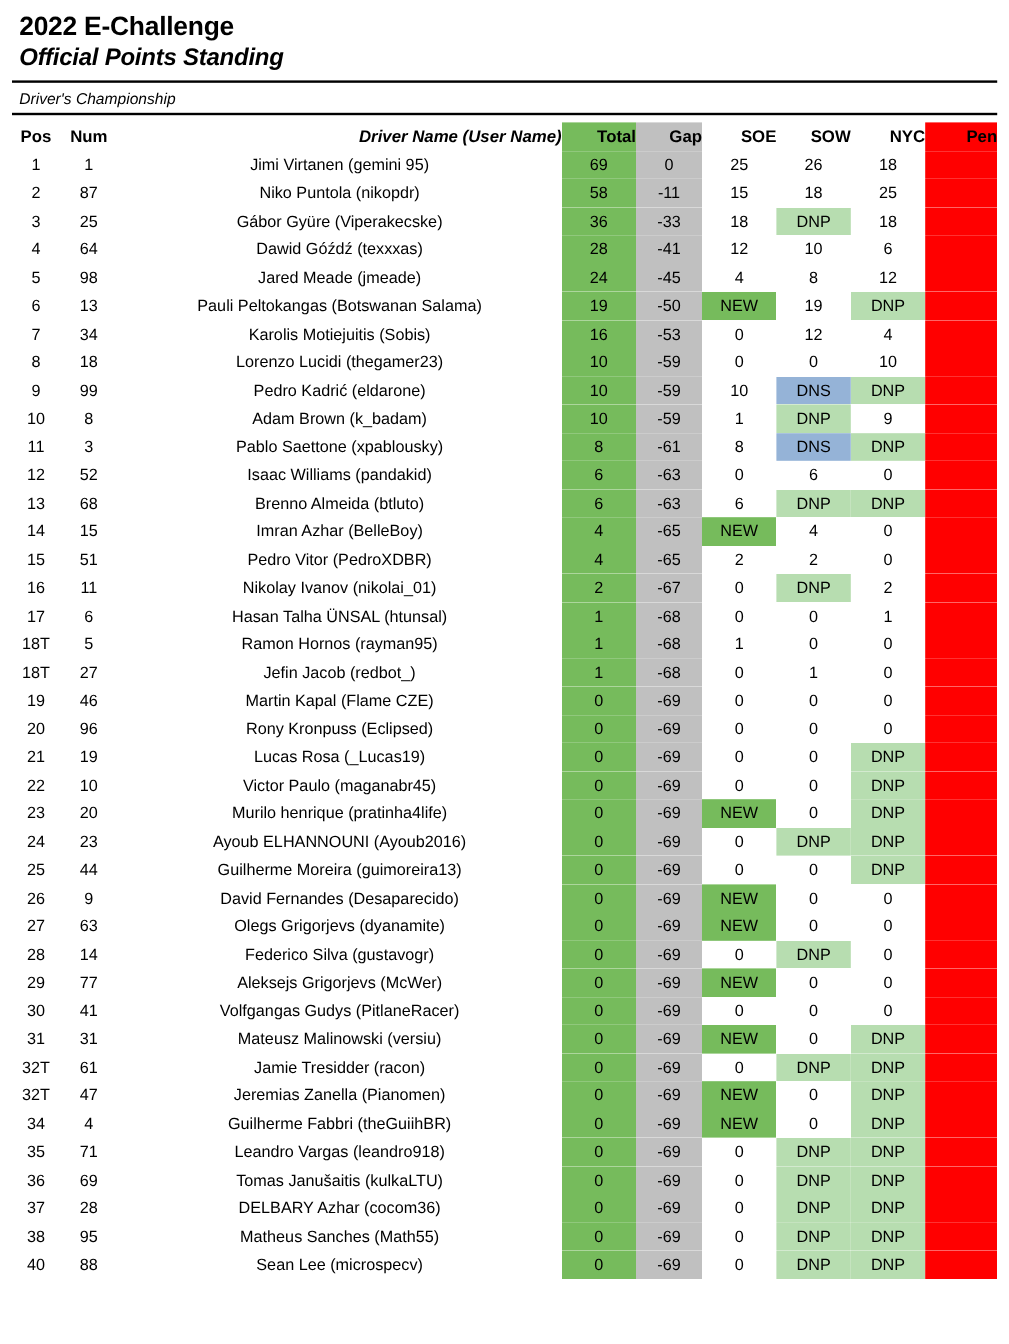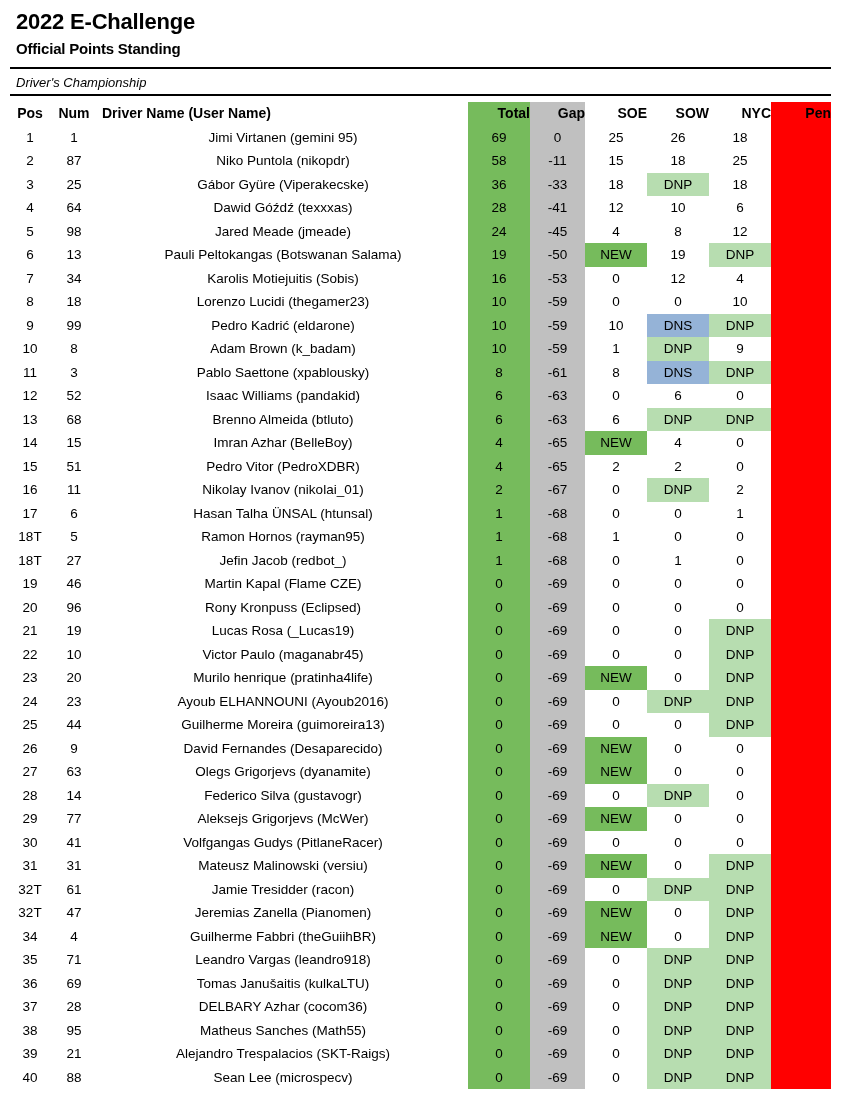--- a/index.html
+++ b/index.html
@@ -22,22 +22,23 @@
     padding: 8px 10px 0 10px;
   }
   .title-main {
     font-size: 22px;
     font-weight: bold;
     line-height: 28px;
     margin: 0 0 0 6px;
     letter-spacing: -0.2px;
   }
   .title-sub {
-    font-size: 15px;
+    font-size: 20px;
     font-weight: bold;
+    font-style: italic;
     line-height: 25px;
     margin: 0 0 0 6px;
     letter-spacing: -0.2px;
   }
   .rule {
     height: 2px;
     background: #000;
     margin: 6px 0 0 0;
   }
   .champ-label {
@@ -78,21 +79,21 @@
   col.c-nyc    { width: 62px; }
   col.c-pen    { width: 60px; }
 
   .hdr th {
     font-weight: bold;
     font-size: 14px;
     text-align: right;
   }
   .hdr th.pos   { text-align: center; }
   .hdr th.num   { text-align: center; }
-  .hdr th.driver{ text-align: left; padding-left: 4px; }
+  .hdr th.driver{ text-align: right; padding-left: 4px; font-style: italic; }
 
   .cell-pos   { text-align: center; }
   .cell-num   { text-align: center; }
   .cell-driver{ text-align: center; padding-left: 4px; margin-left: 31px; }
   .cell-c     { text-align: center; }
 
   
   .bg-green   { background: #76bb5c; }
   .bg-gray    { background: #c0c0c0; }
   .bg-red     { background: #ff0000; }
@@ -564,31 +565,20 @@
           <td class="cell-num">95</td>
           <td class="cell-driver">Matheus Sanches (Math55)</td>
           <td class="cell-c bg-green">0</td>
           <td class="cell-c bg-gray">-69</td>
           <td class="cell-c bg-white">0</td>
           <td class="cell-c bg-lgreen">DNP</td>
           <td class="cell-c bg-lgreen">DNP</td>
           <td class="cell-c bg-red"></td>
         </tr>
         <tr>
-          <td class="cell-pos">39</td>
-          <td class="cell-num">21</td>
-          <td class="cell-driver">Alejandro Trespalacios (SKT-Raigs)</td>
-          <td class="cell-c bg-green">0</td>
-          <td class="cell-c bg-gray">-69</td>
-          <td class="cell-c bg-white">0</td>
-          <td class="cell-c bg-lgreen">DNP</td>
-          <td class="cell-c bg-lgreen">DNP</td>
-          <td class="cell-c bg-red"></td>
-        </tr>
-        <tr>
           <td class="cell-pos">40</td>
           <td class="cell-num">88</td>
           <td class="cell-driver">Sean Lee (microspecv)</td>
           <td class="cell-c bg-green">0</td>
           <td class="cell-c bg-gray">-69</td>
           <td class="cell-c bg-white">0</td>
           <td class="cell-c bg-lgreen">DNP</td>
           <td class="cell-c bg-lgreen">DNP</td>
           <td class="cell-c bg-red"></td>
         </tr>

